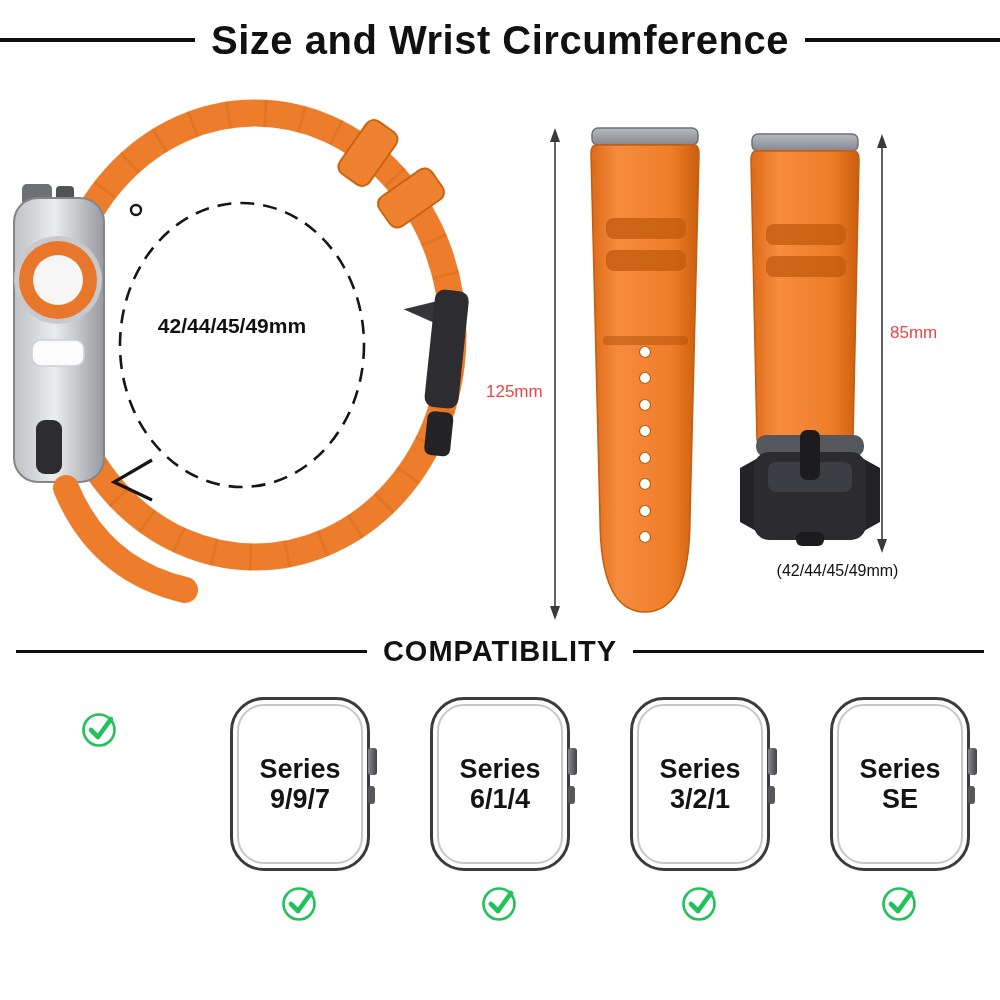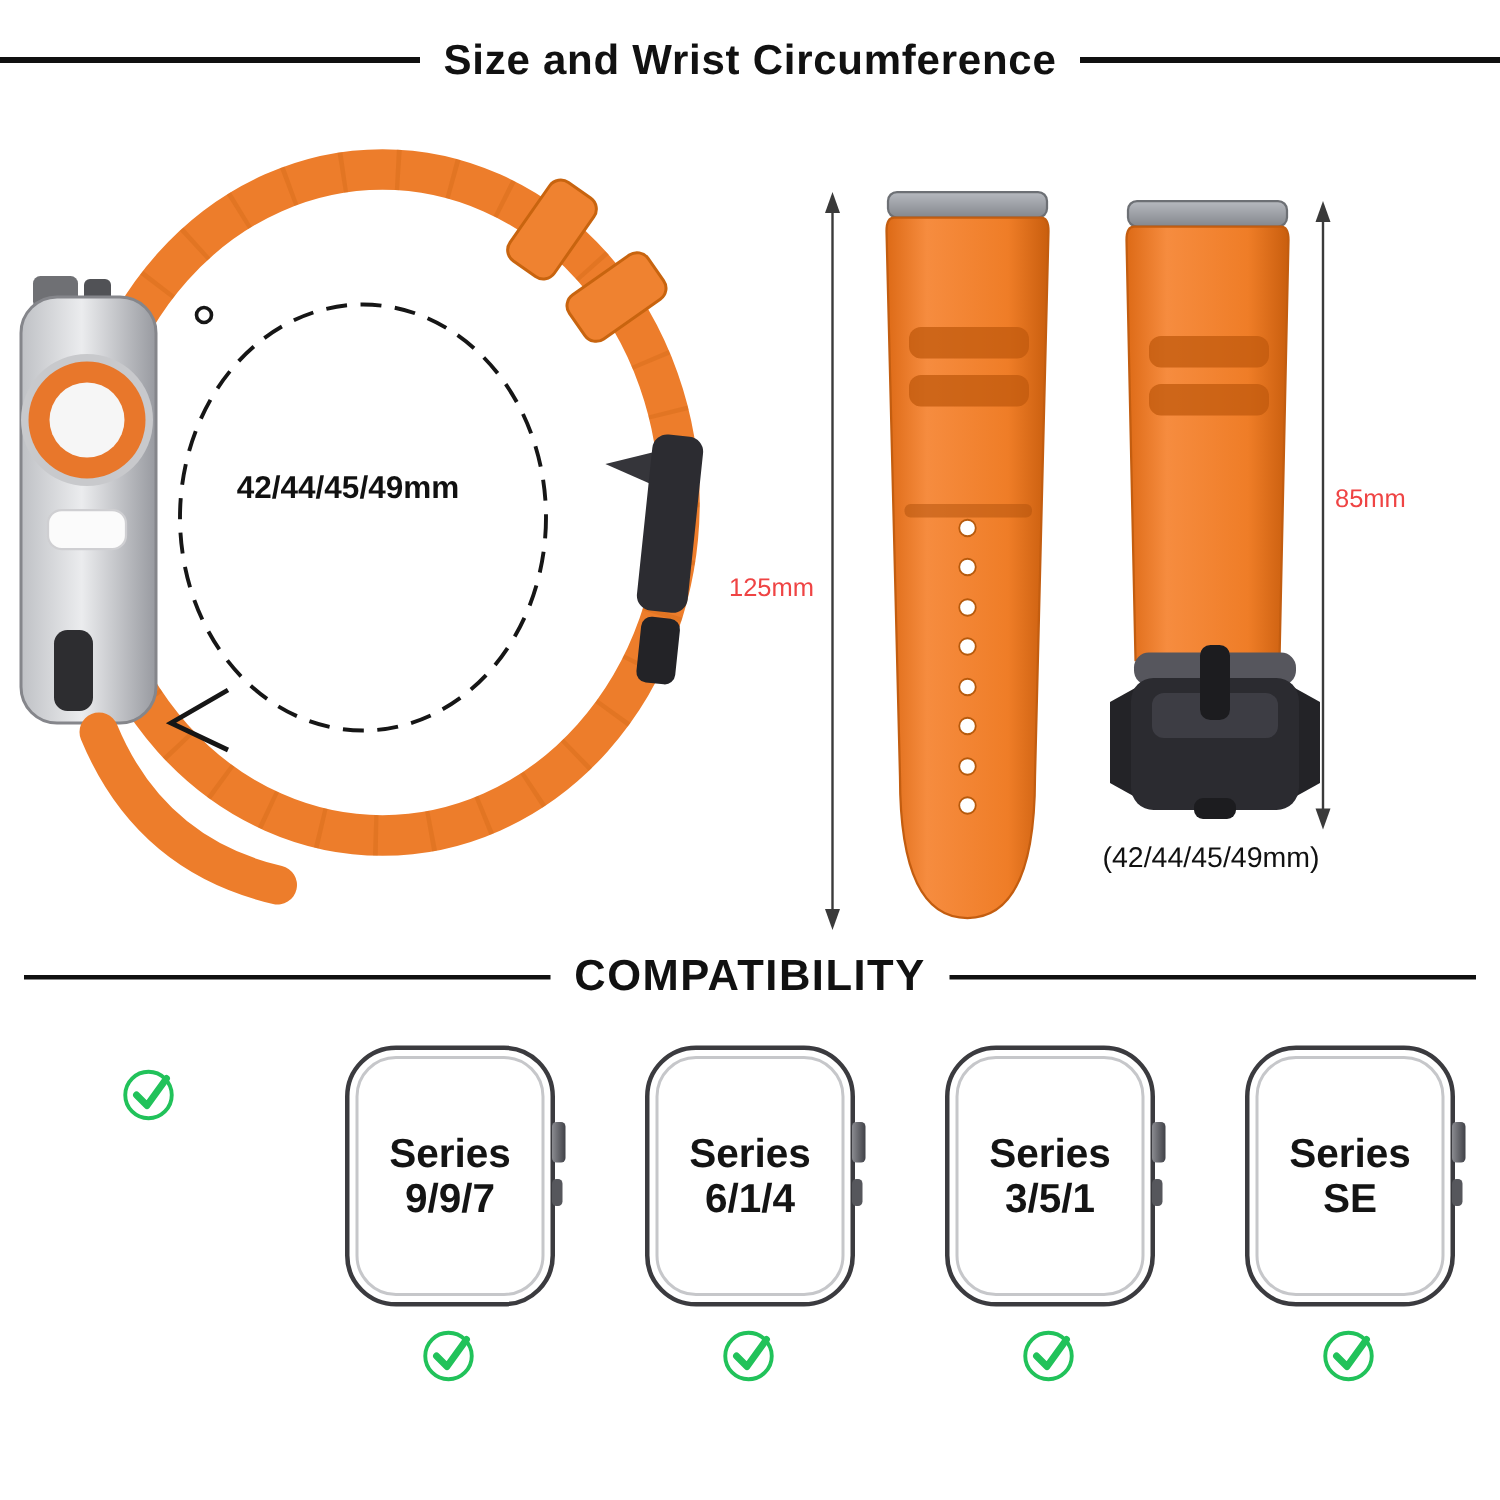--- a/index.html
+++ b/index.html
@@ -10,38 +10,38 @@
   }
   .page{position:absolute;inset:0;}
 
   
   .title-row{
     position:absolute;top:12px;left:0;right:0;height:56px;
     display:flex;align-items:center;gap:16px;
   }
   .title-row .rule{flex:1;height:4px;background:#101010;}
   .page-title{
-    margin:0;font-size:28px;font-weight:800;letter-spacing:.5px;white-space:nowrap;
+    margin:0;font-size:40px;font-weight:800;letter-spacing:.5px;white-space:nowrap;
   }
 
   
   .diagram{position:absolute;top:90px;left:0;width:910px;height:540px;}
   .illus-left{position:absolute;left:0;top:0;width:500px;height:540px;}
   .illus-right{position:absolute;left:500px;top:0;width:500px;height:540px;}
 
   .size-text{
     position:absolute;left:107px;top:222px;width:250px;
     text-align:center;font-size:21px;font-weight:bold;line-height:1.3;
   }
   .dim-label{position:absolute;font-size:17px;color:#ef4444;white-space:nowrap;}
   .dim-length{left:486px;top:292px;width:60px;text-align:left;}
   .dim-width{left:890px;top:233px;}
   .size-caption{
     position:absolute;left:735px;top:472px;width:205px;
-    text-align:left;font-size:19px;font-weight:500;
+    text-align:center;font-size:16px;font-weight:500;
   }
 
   
   .compat-header{
     position:absolute;top:630px;left:0;right:0;height:42px;
     display:flex;align-items:center;gap:16px;padding:0 16px;box-sizing:border-box;
   }
   .compat-header .rule{flex:1;height:3px;background:#101010;}
   .compat-title{margin:0;font-size:29px;font-weight:800;letter-spacing:1px;white-space:nowrap;}
 
@@ -241,21 +241,21 @@
           <path d="M11 21 L18 28 L31 10" fill="none" stroke="#21C25A" stroke-width="4.6" stroke-linecap="round" stroke-linejoin="round"></path>
         </svg>
       </div>
     </div>
 
     <div class="watch-cell">
       <div class="watch-frame">
         <div class="watch-inner">
           <div class="watch-label">
             <div data-bind="compatibility.models.3.line1">Series</div>
-            <div data-bind="compatibility.models.3.line2">3/5/1</div>
+            <div data-bind="compatibility.models.3.line2">3/2/1</div>
           </div>
         </div>
         <span class="crown crown-1"></span>
         <span class="crown crown-2"></span>
       </div>
       <div class="check">
         <svg viewBox="0 0 40 40" width="40" height="40">
           <circle cx="19" cy="21" r="15.5" fill="#ffffff" stroke="#21C25A" stroke-width="2.6"></circle>
           <path d="M11 21 L18 28 L31 10" fill="none" stroke="#21C25A" stroke-width="4.6" stroke-linecap="round" stroke-linejoin="round"></path>
         </svg>

